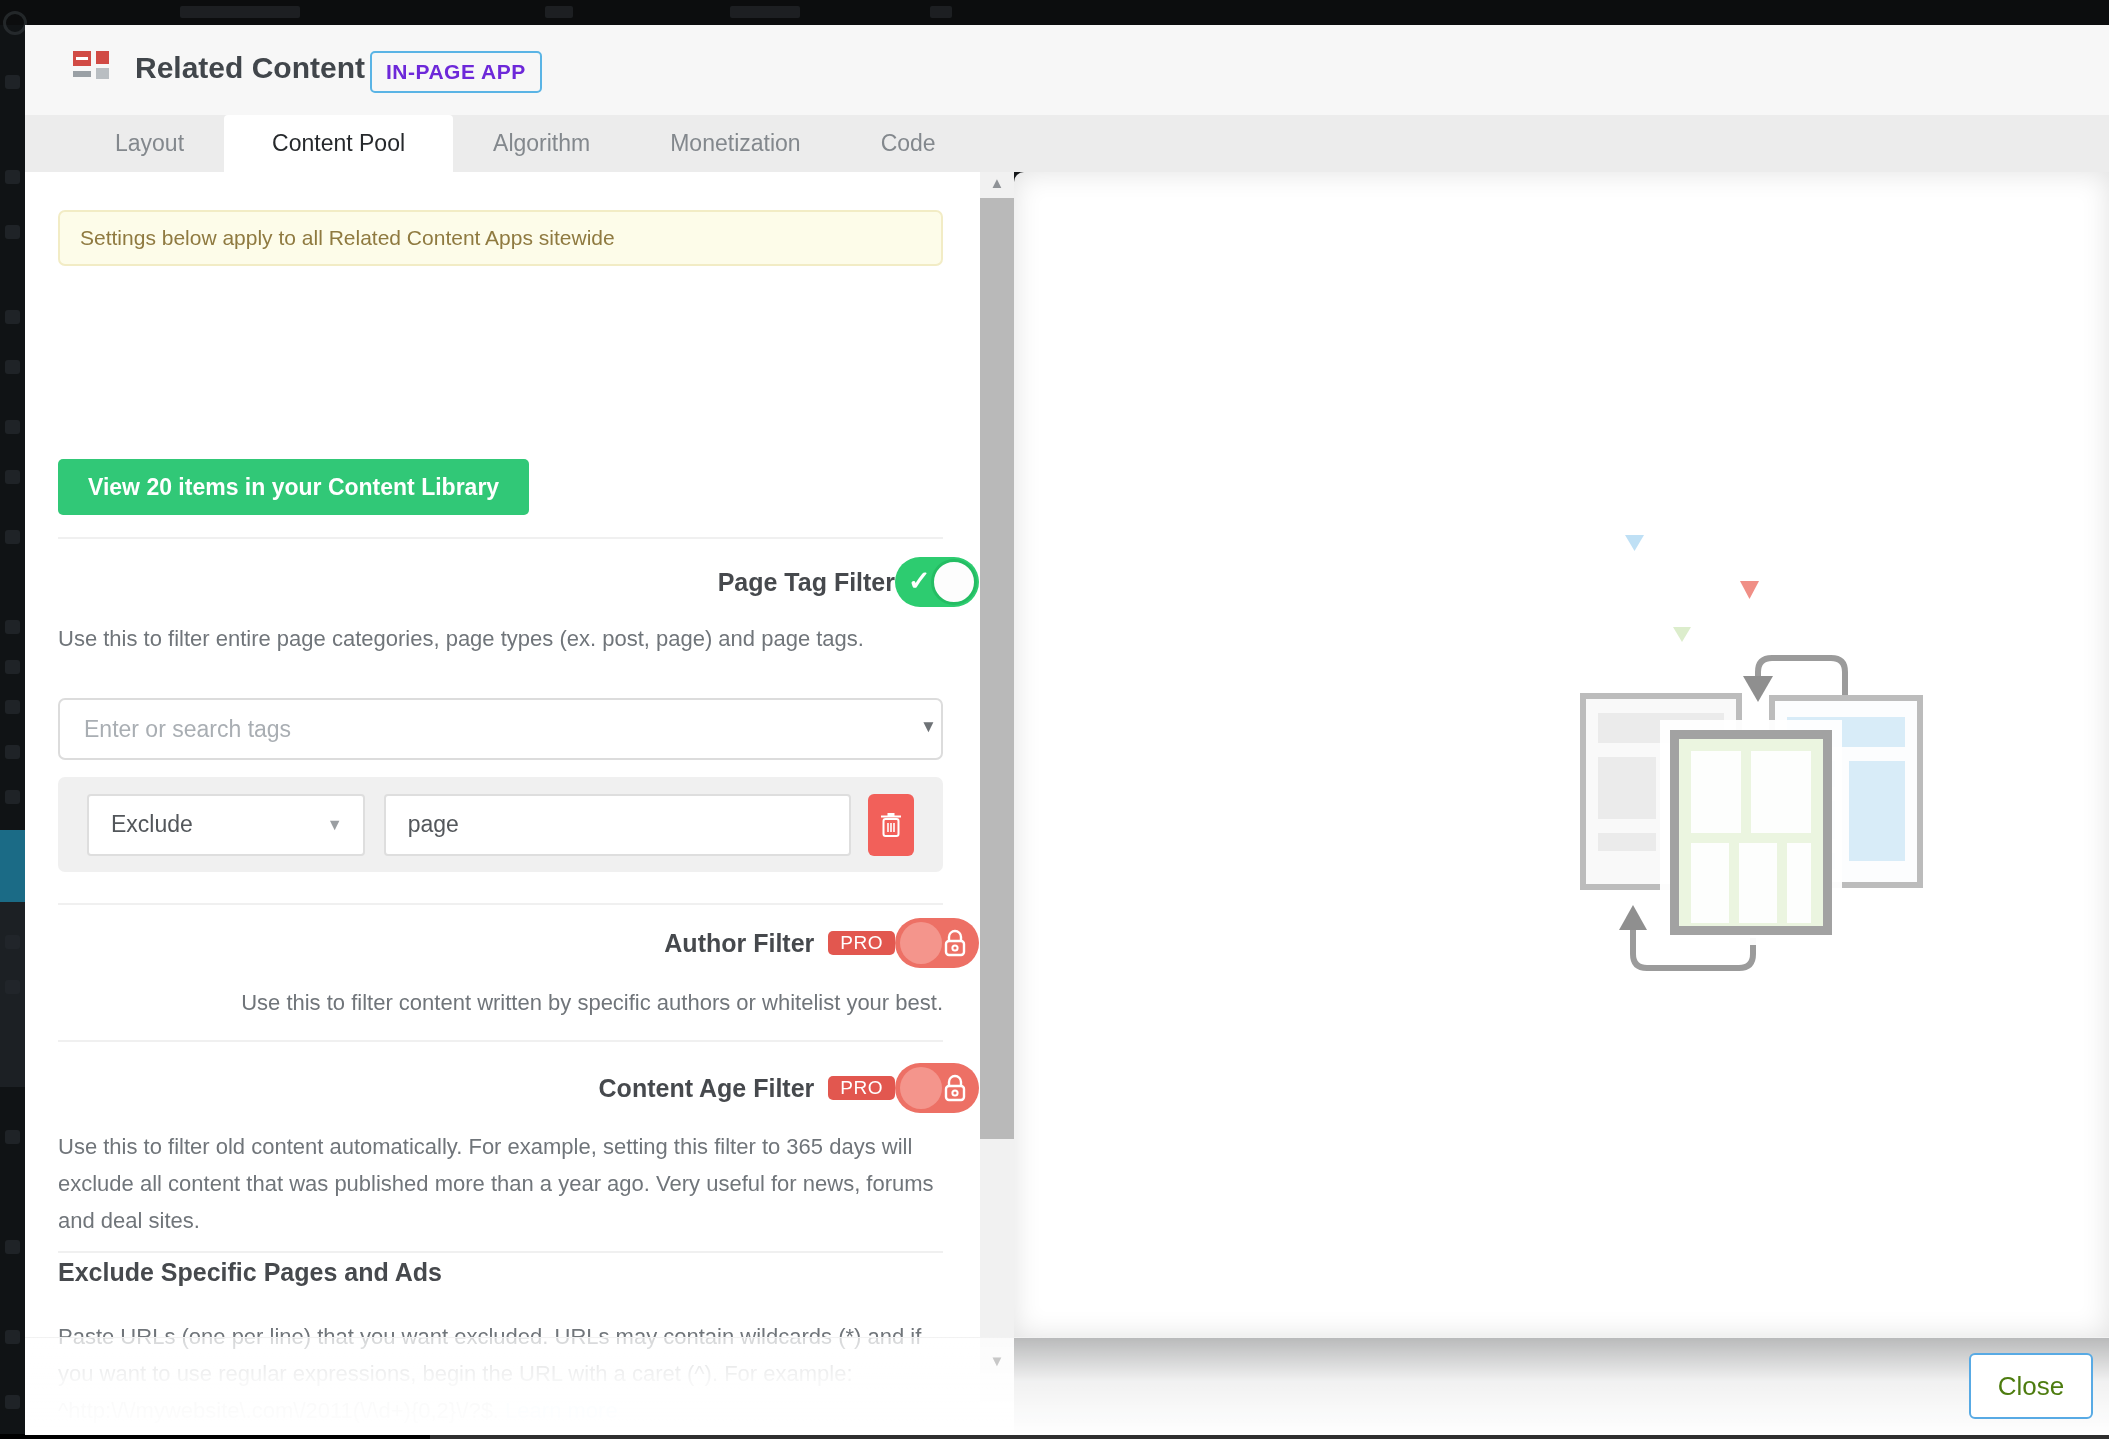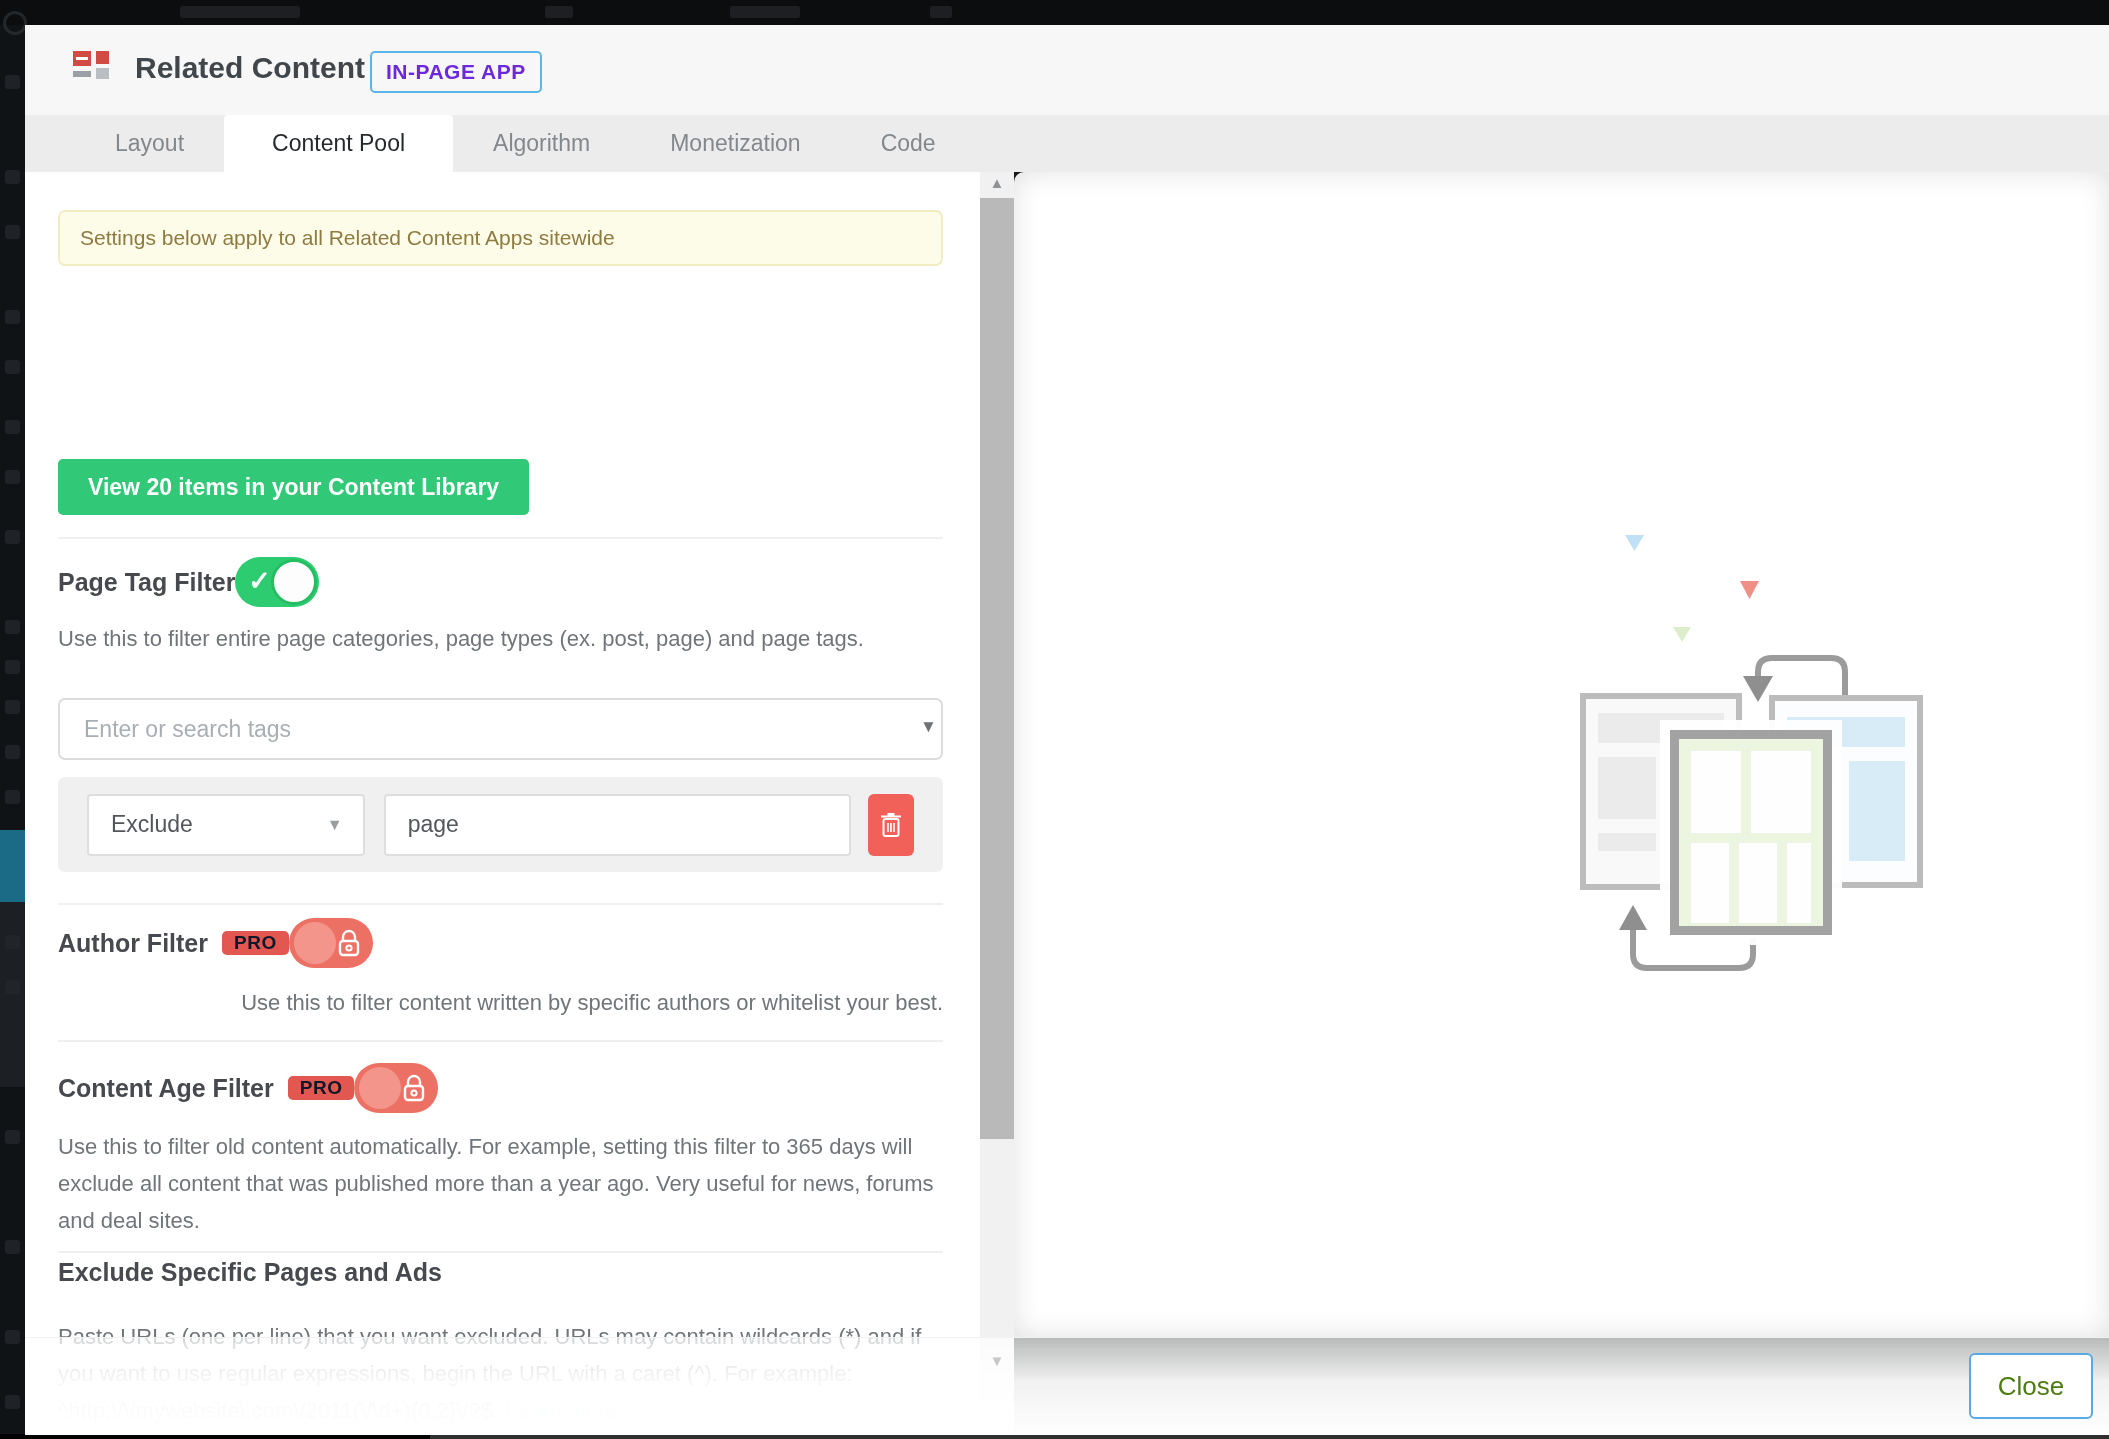--- a/index.html
+++ b/index.html
@@ -36,23 +36,23 @@
   .tab.active{background:#fff;color:#26292c;font-weight:400;border-radius:4px 4px 0 0;padding:0 48px;}
 
   
   .left-panel{left:25px;top:172px;width:955px;height:1262px;background:#fff;overflow:hidden;}
   .lp{position:absolute;left:33px;width:885px;}
   .notice{top:38px;height:56px;background:#fdfce9;border:2px solid #f2ecc5;border-radius:7px;display:flex;align-items:center;padding:0 20px;box-sizing:border-box;color:#8f7a40;font-size:21px;}
   .para{color:#70757a;font-size:22px;line-height:37px;}
   .intro{top:122px;width:892px;}
   .green-btn{top:287px;height:56px;background:#31c877;color:#fff;font-size:23px;font-weight:600;border:none;border-radius:5px;padding:0 30px;display:inline-flex;align-items:center;cursor:pointer;width:auto;}
   .divider{left:33px;width:885px;height:0;border-top:2px solid #f0f0f0;}
-  .sec-row{display:flex;align-items:center;justify-content:flex-start;height:52px;}
+  .sec-row{display:flex;align-items:center;justify-content:flex-end;height:52px;margin-left:36px;}
   .sec-title{font-size:25px;font-weight:700;color:#46494d;display:flex;align-items:center;}
-  .pro-badge{display:inline-block;background:#e2574f;color:#0f172a;font-size:19px;font-weight:700;border-radius:5px;padding:1px 12px;margin-left:14px;letter-spacing:.5px;}
+  .pro-badge{display:inline-block;background:#e2574f;color:#ffffff;font-size:19px;font-weight:400;border-radius:5px;padding:1px 12px;margin-left:14px;letter-spacing:.5px;}
 
   .toggle{position:relative;width:84px;height:50px;border-radius:25px;cursor:pointer;flex:0 0 auto;}
   .toggle.on{background:#2dcc70;}
   .toggle.on .check{position:absolute;left:13px;top:8px;color:#fff;font-size:27px;font-weight:700;}
   .toggle.on .knob{position:absolute;right:2px;top:2px;width:46px;height:46px;background:#fdfdfd;border:3px solid #24bd63;box-sizing:border-box;border-radius:50%;}
   .toggle.locked{background:#ed7065;}
   .toggle.locked .knob{position:absolute;left:5px;top:4px;width:42px;height:42px;background:#f4958c;border-radius:50%;}
   .toggle.locked .lock{position:absolute;right:12px;top:11px;}
 
   .tag-input{top:526px;height:62px;width:885px;box-sizing:border-box;border:2px solid #dcdcdc;border-radius:7px;background:#fff;font-size:23px;color:#5a5f63;padding:0 24px;font-family:"Liberation Sans",sans-serif;}

